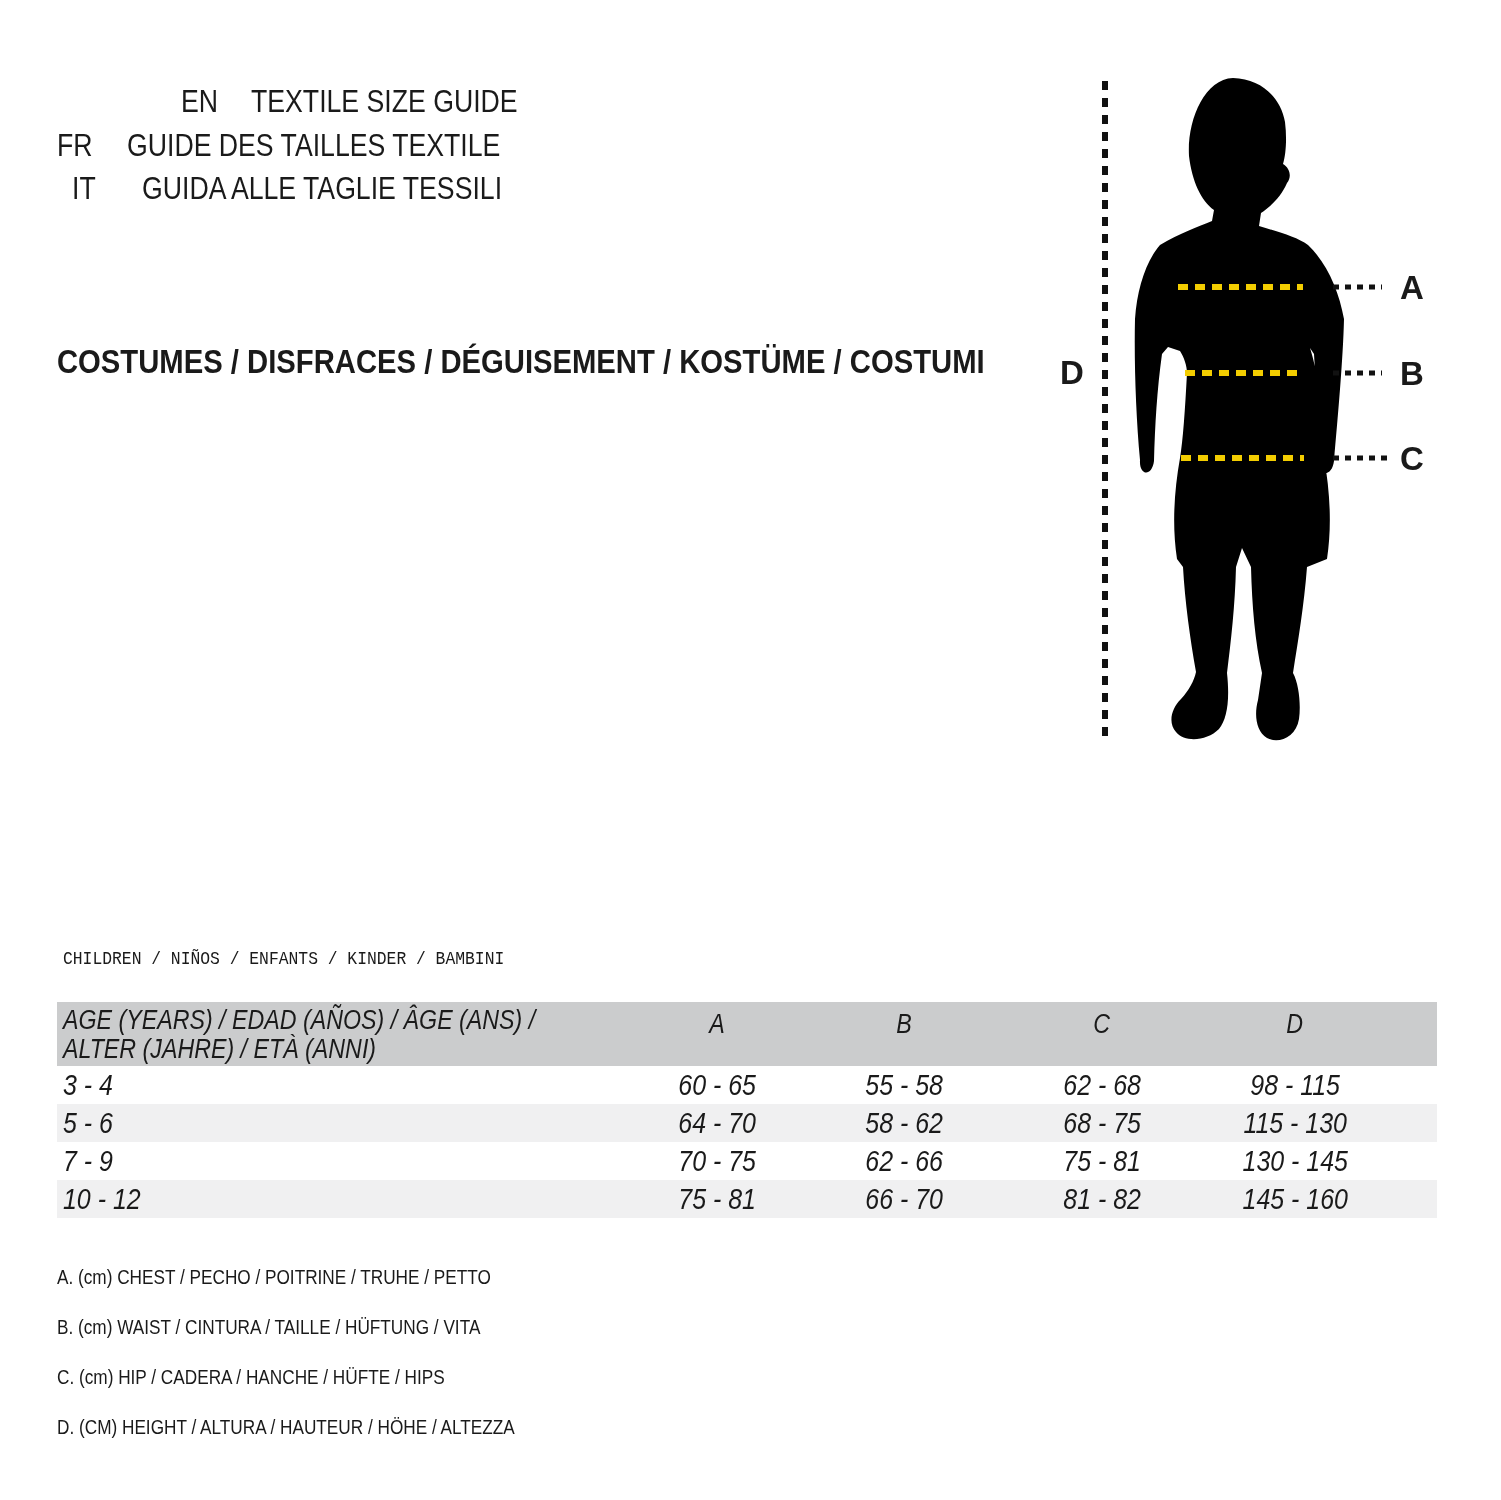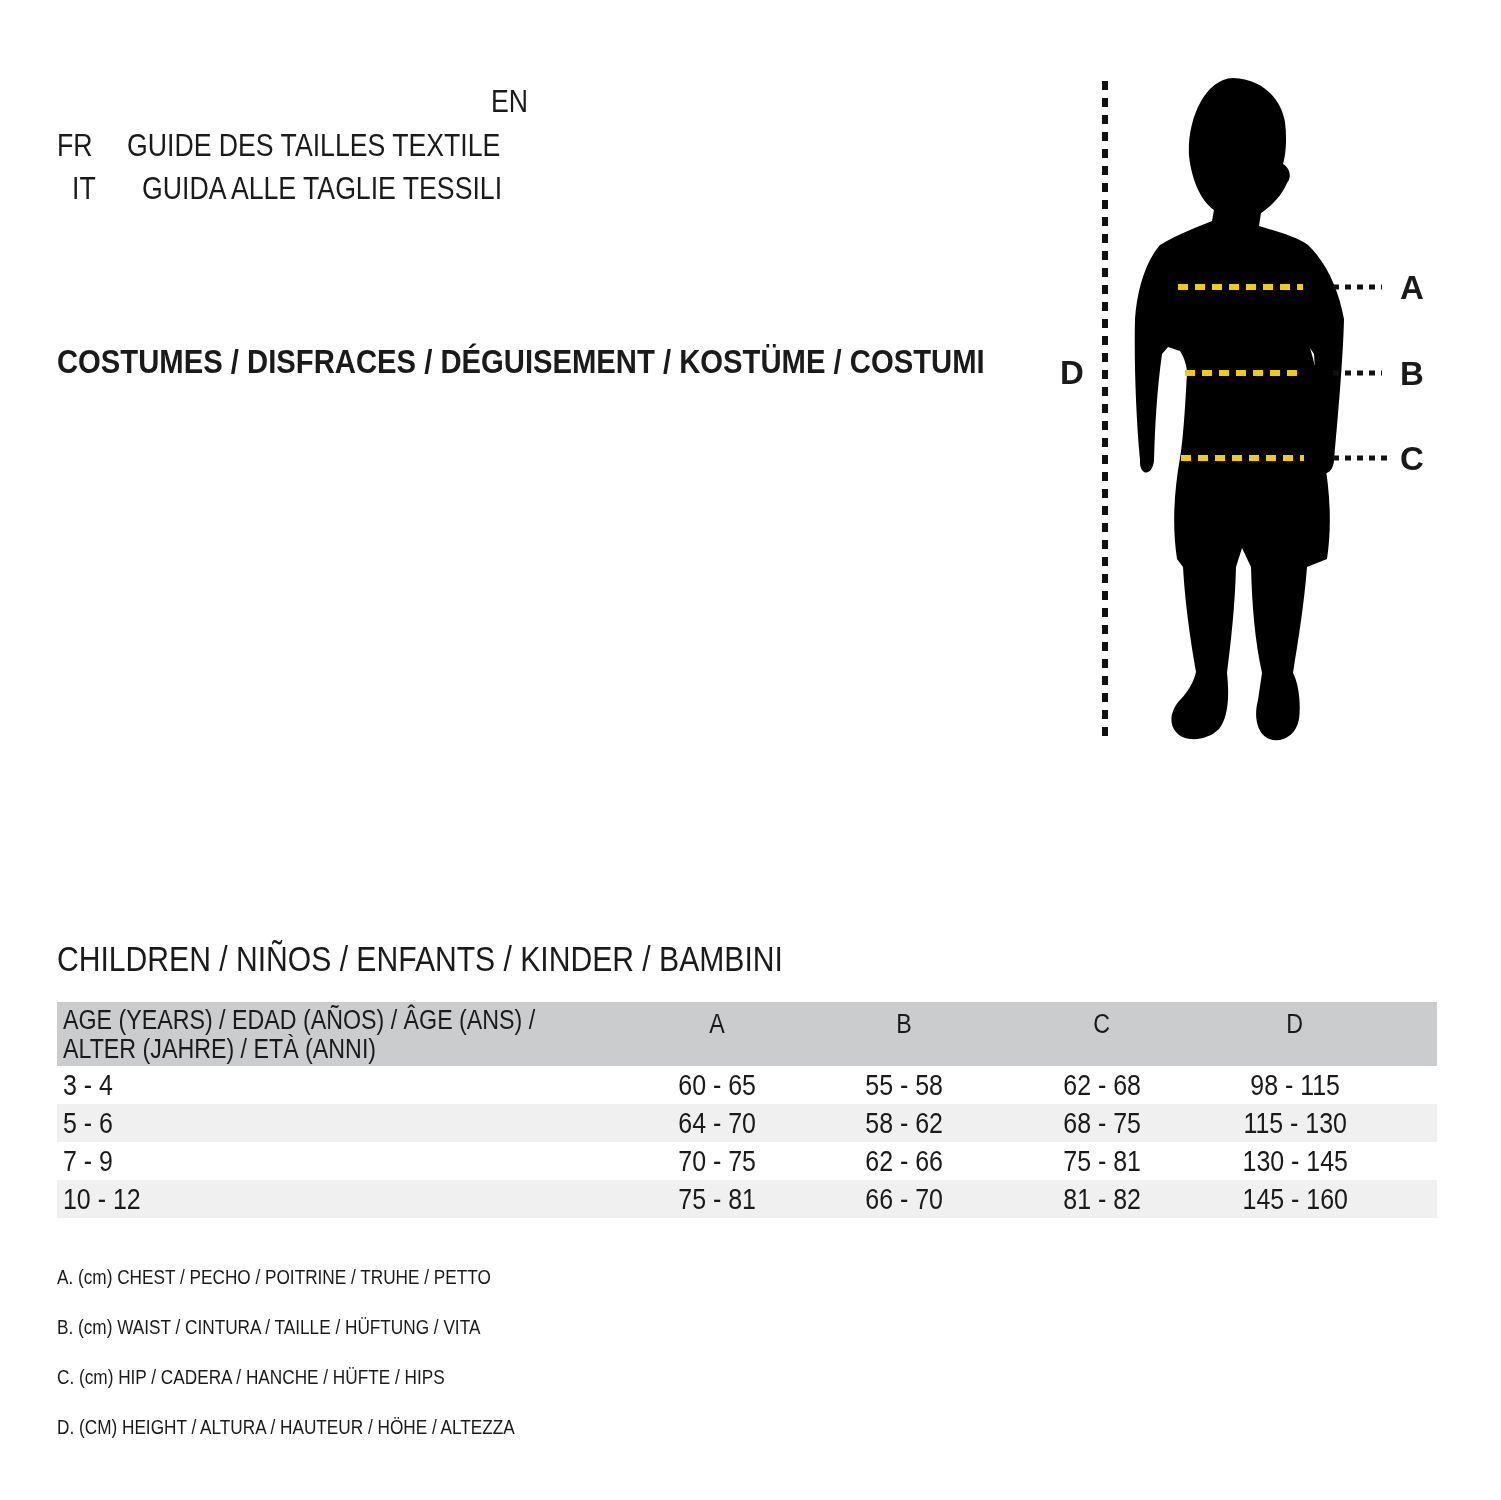--- a/index.html
+++ b/index.html
@@ -16,43 +16,44 @@
   .lang-code{width:70px;flex:0 0 70px;}
 
   
   .category{position:absolute;left:57px;top:339px;font-size:34px;font-weight:700;line-height:44px;}
 
   
   .figure{position:absolute;left:1040px;top:60px;width:420px;height:700px;}
   .figure text{font-family:"Liberation Sans", sans-serif;font-weight:700;font-size:33px;fill:#1a1a1a;}
 
   
-  .children-title{position:absolute;left:57px;top:941px;font-size:35px;line-height:36px;}
+  .children-title{position:absolute;left:63px;top:941px;font-size:19px;line-height:36px;font-family:Liberation Mono, monospace;}
   .size-table{position:absolute;left:57px;top:1002px;width:1380px;}
-  .trow{display:grid;grid-template-columns:573px 174px 200px 196px 190px 47px;}
+  .trow{display:grid;grid-template-columns:573px 174px 200px 196px 190px 47px;font-style:italic;}
   .trow.thead{height:64px;background:var(--head-bg,#cbcccd);}
   .trow.tdata{height:38px;align-items:center;font-size:29px;}
   .trow.alt{background:var(--stripe-bg,#f0f0f1);}
   .cell-age{text-align:left;padding-left:6px;}
   .cell-val{text-align:center;}
   .thead .cell-age{font-size:27px;line-height:29px;padding-top:4px;}
   .thead .cell-val{font-size:27px;padding-top:7px;}
 
   
   .legend{position:absolute;left:57px;top:1252px;}
   .legend-item{height:50px;line-height:50px;font-size:20px;}
 </style>
 </head>
 <body>
 
 <div class="page">
 
   <div class="langs">
     <div class="lang-row">
       <span class="lang-code"><span class="cond">EN</span></span>
+      <span class="lang-label"><span class="cond">TEXTILE SIZE GUIDE</span></span>
     </div>
     <div class="lang-row">
       <span class="lang-code"><span class="cond">FR</span></span>
       <span class="lang-label"><span class="cond">GUIDE DES TAILLES TEXTILE</span></span>
     </div>
     <div class="lang-row">
       <span class="lang-code"><span class="cond">IT</span></span>
       <span class="lang-label"><span class="cond">GUIDA ALLE TAGLIE TESSILI</span></span>
     </div>
   </div>

